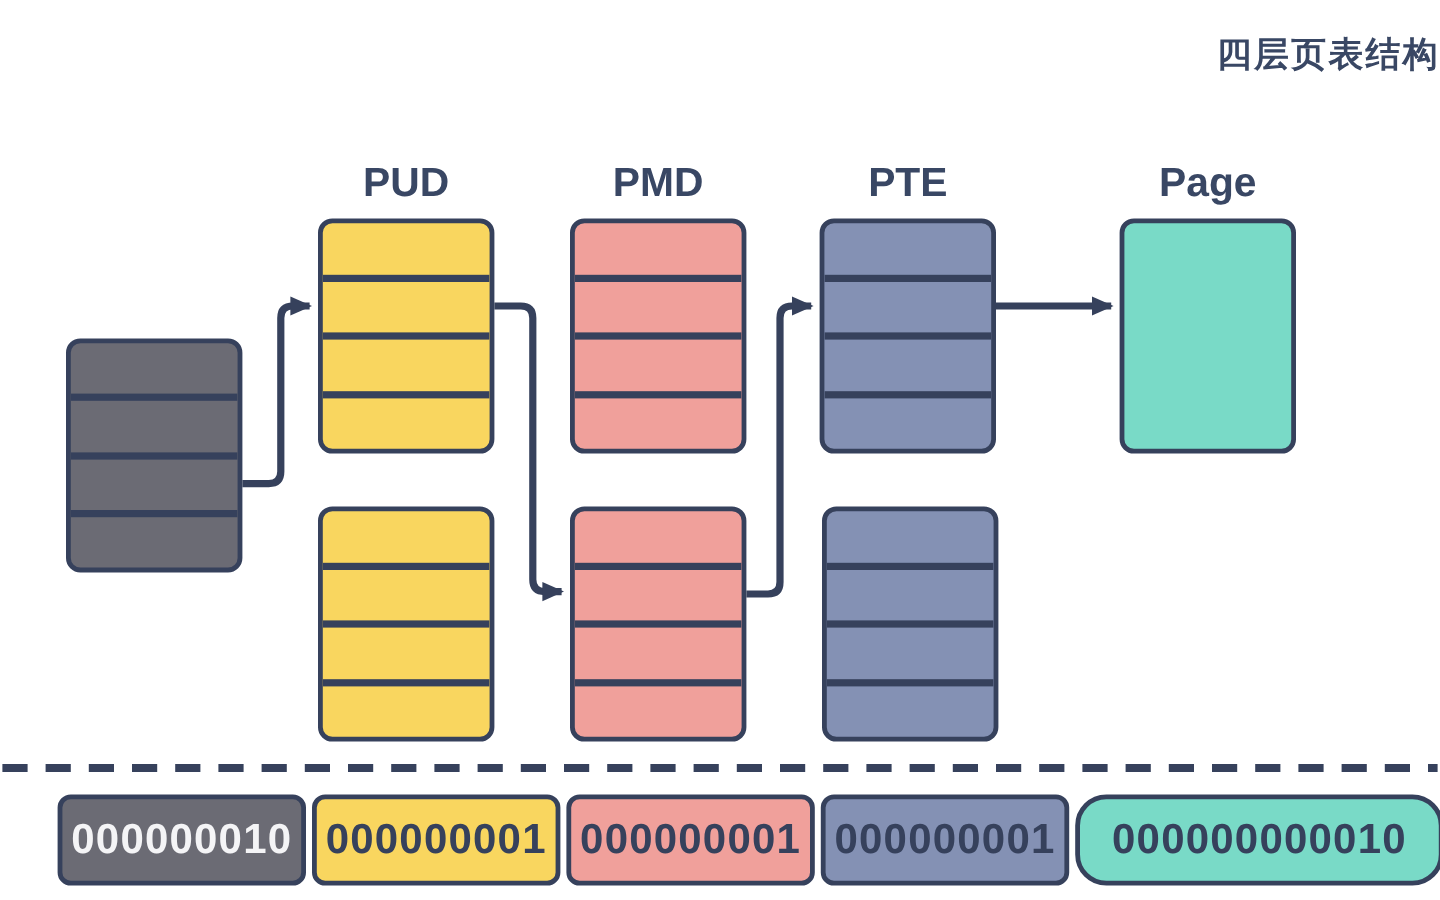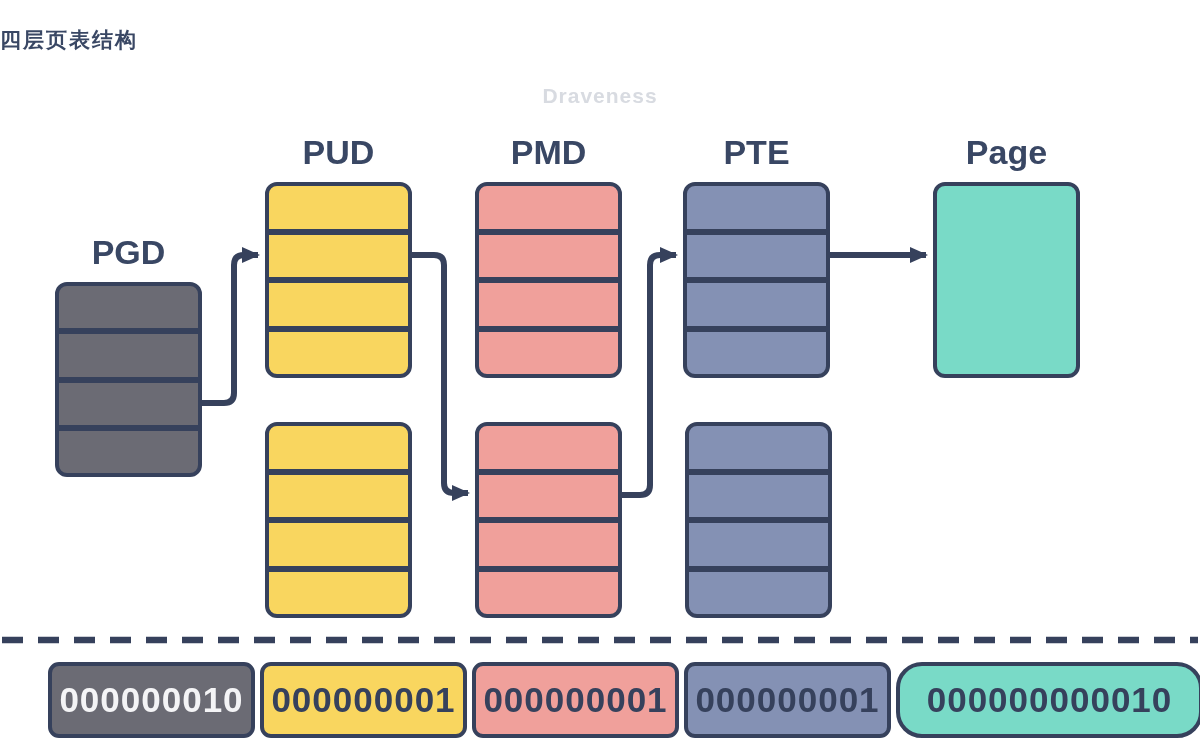--- a/index.html
+++ b/index.html
@@ -2,22 +2,22 @@
 <html><head>
 <meta charset="utf-8">
 <style>
   html,body{margin:0;padding:0;background:#ffffff;}
   .stage{
     position:relative;width:1200px;height:750px;overflow:hidden;
     font-family:"Liberation Sans","DejaVu Sans",sans-serif;
     background:#ffffff;
   }
   .title{
-    position:absolute;left:0;top:26px;width:1200px;text-align:left;
-    font-size:21px;font-weight:bold;color:#394764;letter-spacing:2px;
+    position:absolute;left:0;top:26px;width:1200px;text-align:right;
+    font-size:29px;font-weight:bold;color:#394764;letter-spacing:2px;
   }
   .watermark{
     position:absolute;left:0;top:84px;width:1200px;text-align:center;
     font-size:21px;font-weight:bold;color:#D8DBE1;letter-spacing:1px;
   }
   .col-label{
     position:absolute;width:147px;text-align:center;
     font-size:34px;font-weight:bold;color:#394764;
   }
   .tbox{
@@ -46,23 +46,21 @@
   .bw-9{width:207px;}
   .bw-12{width:307px;border-radius:26px;}
   .bit-box.fill-pgd{color:#F4F4F6;}
 </style>
 </head>
 <body>
 
 <div class="stage">
 
   <div class="title">四层页表结构</div>
-  <div class="watermark">Draveness</div>
 
-  <div class="col-label" style="left:55px;top:233px;">PGD</div>
   <div class="col-label" style="left:475px;top:133px;">PMD</div>
   <div class="col-label" style="left:265px;top:133px;">PUD</div>
   <div class="col-label" style="left:933px;top:133px;">Page</div>
   <div class="col-label" style="left:683px;top:133px;">PTE</div>
 
   <div class="tbox fill-pgd" style="left:55px;top:282px;height:195px;">
     <div class="row"></div>
     <div class="row"></div>
     <div class="row"></div>
     <div class="row"></div>

